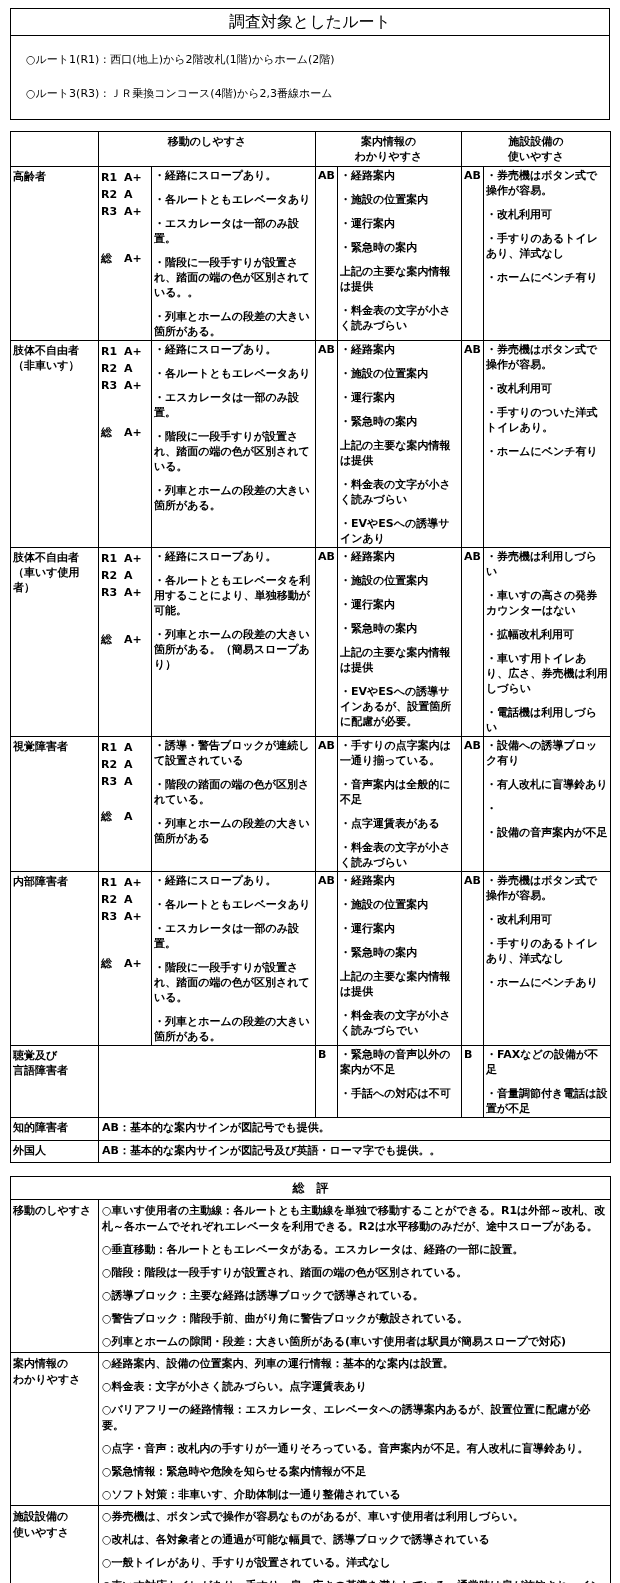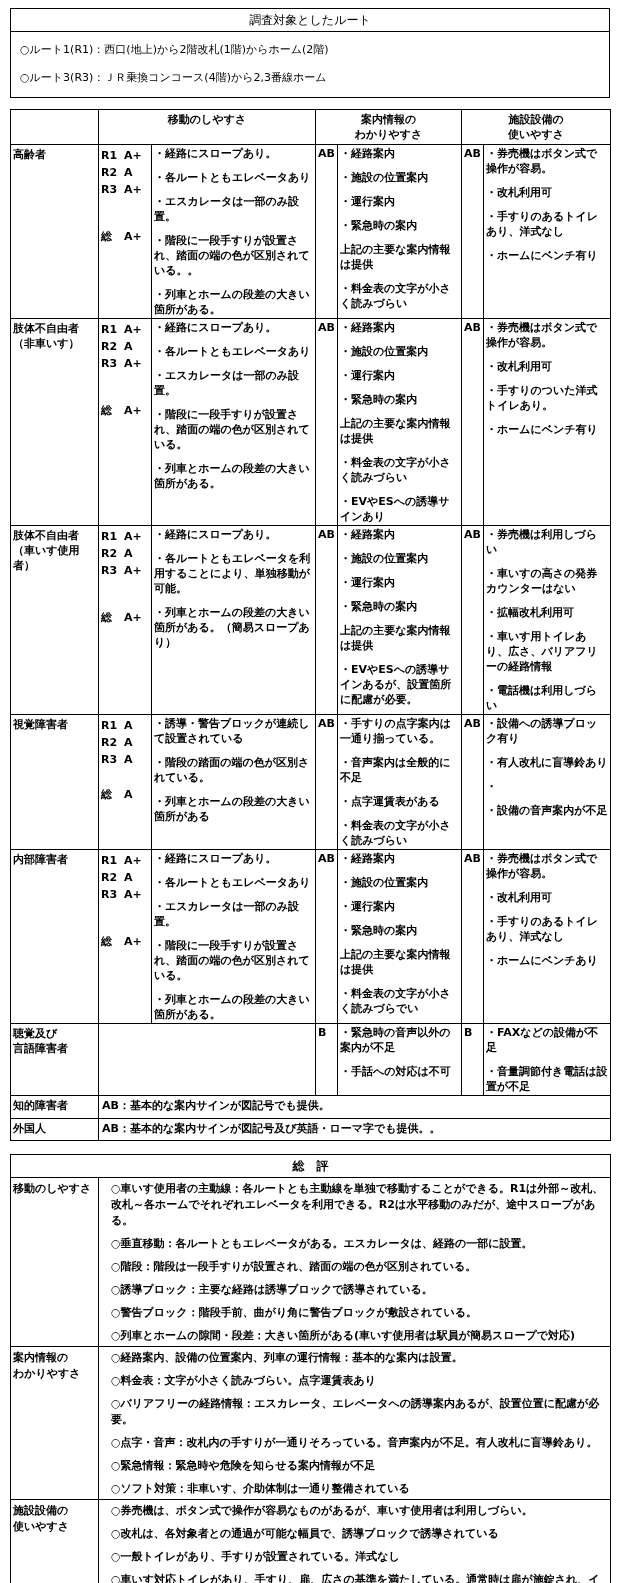--- a/index.html
+++ b/index.html
@@ -8,25 +8,25 @@
     width:620px;
     font-family:"DejaVu Sans","Liberation Sans",sans-serif;
     font-size:11px;
     -webkit-font-smoothing:none;
   }
   .page { width:620px; padding:8px 10px 10px 10px; }
 
   
   .routes-box { width:600px; border:1px solid #000; margin-bottom:11px; }
   .routes-title {
-    text-align:center; font-size:12px; padding:3px 0 2px 0;
+    text-align:center; font-size:16px; padding:3px 0 2px 0;
     border-bottom:1px solid #000;
   }
   .routes-body { padding:1px 0 2px 0; }
-  .routes-body p { margin:6px; padding:3px 3px 3px 3px; line-height:16px; }
+  .routes-body p { margin:12px; padding:3px 3px 3px 3px; line-height:16px; }
 
   
   table { border-collapse:collapse; table-layout:fixed; width:600px; }
   td, th {
     border:1px solid #000;
     vertical-align:top;
     font-weight:bold;
     text-align:left;
     padding:1px 2px;
   }
@@ -44,21 +44,21 @@
   .rline .route { width:23px; flex:0 0 23px; }
   .rline.total { margin-top:30px; }
   .merged-note { line-height:16px; padding:2px 3px;margin-left:14px; }
 
   
   .overall { margin-bottom:13px; }
   .overall .title-cell { text-align:center; font-size:12px; padding:3px 0 2px 0; }
   .sum-label { white-space:pre-line; line-height:16px; padding-top:3px; }
   .sum-body .para { margin:0 0 7px 0; line-height:16px; word-break:break-all; }
   .sum-body .para:last-child { margin-bottom:0; }
-  .sum-body { padding:3px 3px 2px 12px; }
+  .sum-body { padding:3px 3px 2px 3px; }
 </style>
 </head>
 <body>
 
 <div class="page">
 
   <div class="routes-box">
     <div class="routes-title">調査対象としたルート</div>
     <div class="routes-body">
         <p class="para">○ルート1(R1)：西口(地上)から2階改札(1階)からホーム(2階)</p>
@@ -211,21 +211,21 @@
             <p class="para">・運行案内</p>
             <p class="para">・緊急時の案内</p>
             <p class="para">上記の主要な案内情報は提供</p>
             <p class="para">・EVやESへの誘導サインあるが、設置箇所に配慮が必要。</p>
           </td>
       <td class="grade">AB</td>
       <td class="txt">
             <p class="para">・券売機は利用しづらい</p>
             <p class="para">・車いすの高さの発券カウンターはない</p>
             <p class="para">・拡幅改札利用可</p>
-            <p class="para">・車いす用トイレあり、広さ、バリアフリーの経路情報</p>
+            <p class="para">・車いす用トイレあり、広さ、券売機は利用しづらい</p>
             <p class="para">・電話機は利用しづらい</p>
           </td>
     </tr>
 
     <tr style="height:120px">
       <td class="cat">視覚障害者</td>
       <td class="ratings">
         <div class="rline">
               <span class="route">R1</span>
               <span>A</span>

